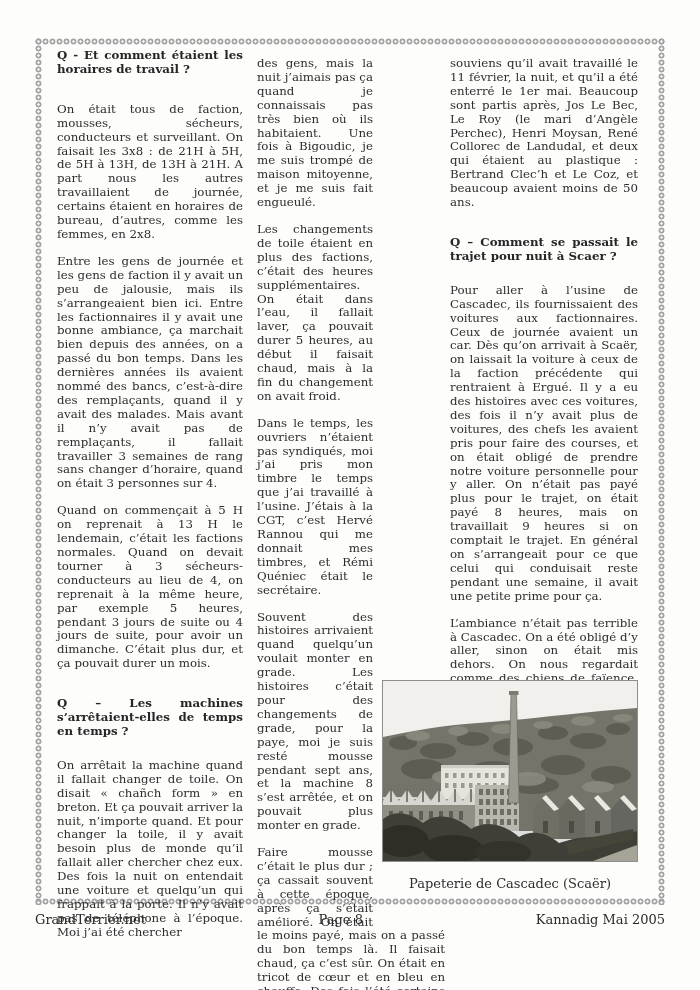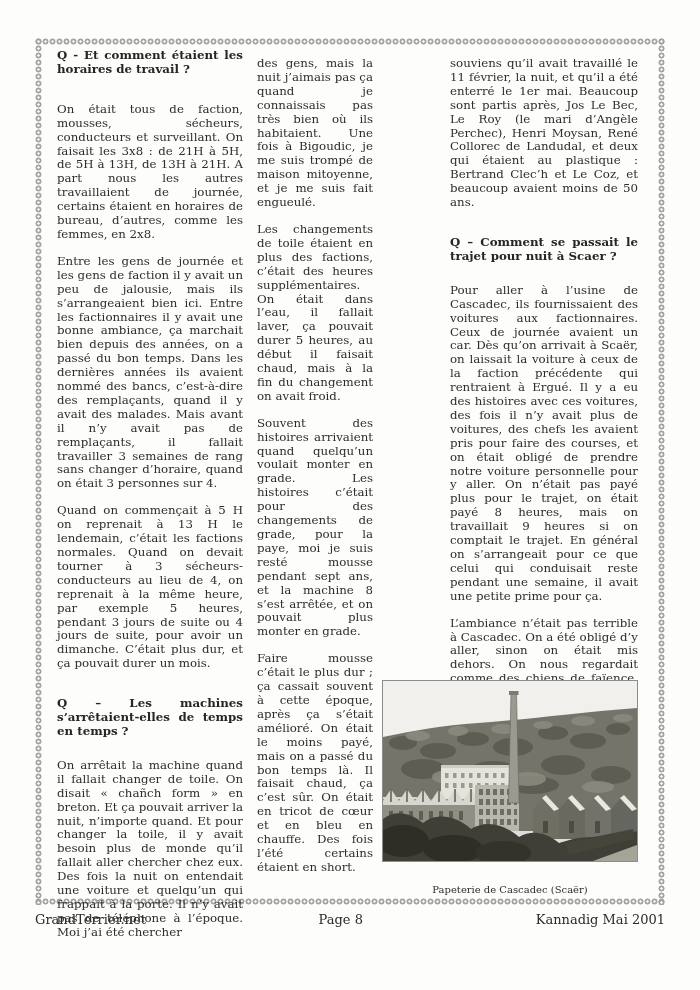--- a/index.html
+++ b/index.html
@@ -35,21 +35,21 @@
   .para{margin:8px 0 13px 0;}
   .q{font-weight:bold;color:#262626;margin:26px 0 20px 0;}
   .q.first{margin-top:0;margin-bottom:26px;}
 
   
   .wrap-spacer{float:right;width:72px;height:250px;margin-top:628px;}
 
   
   .figure{position:absolute;left:382px;top:680px;width:256px;}
   .photo{display:block;width:254px;height:180px;border:1px solid #8d8d8d;background:#ddd;}
-  .caption{font-size:10px;text-align:center;margin-top:22px;color:#2d2d2d;}
+  .caption{font-size:13px;text-align:center;margin-top:14px;color:#2d2d2d;}
 
   
   .footer{
     position:absolute;left:35px;top:912px;width:630px;
     display:flex;justify-content:space-between;align-items:flex-end;
     font-size:13px;color:#2a2a2a;
   }
 </style>
 </head>
 <body>
@@ -69,20 +69,21 @@
     <p class="para">Entre les gens de journée et les gens de faction il y avait un peu de jalousie, mais ils s’arrangeaient bien ici. Entre les factionnaires il y avait une bonne ambiance, ça marchait bien depuis des années, on a passé du bon temps. Dans les dernières années ils avaient nommé des bancs, c’est-à-dire des remplaçants, quand il y avait des malades. Mais avant il n’y avait pas de remplaçants, il fallait travailler 3 semaines de rang sans changer d’horaire, quand on était 3 personnes sur 4.</p>
     <p class="para">Quand on commençait à 5 H on reprenait à 13 H le lendemain, c’était les factions normales. Quand on devait tourner à 3 sécheurs-conducteurs au lieu de 4, on reprenait à la même heure, par exemple 5 heures, pendant 3 jours de suite ou 4 jours de suite, pour avoir un dimanche. C’était plus dur, et ça pouvait durer un mois.</p>
     <p class="q">Q – Les machines s’arrêtaient-elles de temps en temps ?</p>
     <p class="para">On arrêtait la machine quand il fallait changer de toile. On disait « chañch form » en breton. Et ça pouvait arriver la nuit, n’importe quand. Et pour changer la toile, il y avait besoin plus de monde qu’il fallait aller chercher chez eux. Des fois la nuit on entendait une voiture et quelqu’un qui frappait à la porte. Il n’y avait pas de téléphone à l’époque. Moi j’ai été chercher</p>
   </div>
 
   <div class="col" id="col-mid">
     <span class="wrap-spacer"></span>
     <p class="para">des gens, mais la nuit j’aimais pas ça quand je connaissais pas très bien où ils habitaient. Une fois à Bigoudic, je me suis trompé de maison mitoyenne, et je me suis fait engueulé.</p>
     <p class="para">Les changements de toile étaient en plus des factions, c’était des heures supplémentaires. On était dans l’eau, il fallait laver, ça pouvait durer 5 heures, au début il faisait chaud, mais à la fin du changement on avait froid.</p>
+    <p class="para">Dans le temps, les ouvriers n’étaient pas syndiqués, moi j’ai pris mon timbre le temps que j’ai travaillé à l’usine. J’étais à la CGT, c’est Hervé Rannou qui me donnait mes timbres, et Rémi Quéniec était le secrétaire.</p>
     <p class="para">Souvent des histoires arrivaient quand quelqu’un voulait monter en grade. Les histoires c’était pour des changements de grade, pour la paye, moi je suis resté mousse pendant sept ans, et la machine 8 s’est arrêtée, et on pouvait plus monter en grade.</p>
     <p class="para">Faire mousse c’était le plus dur ; ça cassait souvent à cette époque, après ça s’était amélioré. On était le moins payé, mais on a passé du bon temps là. Il faisait chaud, ça c’est sûr. On était en tricot de cœur et en bleu en chauffe. Des fois l’été certains étaient en short.</p>
 
   </div>
 
   <div class="col" id="col-right">
     <p class="para">souviens qu’il avait travaillé le 11 février, la nuit, et qu’il a été enterré le 1er mai. Beaucoup sont partis après, Jos Le Bec, Le Roy (le mari d’Angèle Perchec), Henri Moysan, René Collorec de Landudal, et deux qui étaient au plastique : Bertrand Clec’h et Le Coz, et beaucoup avaient moins de 50 ans.</p>
     <p class="q">Q – Comment se passait le trajet pour nuit à Scaer ?</p>
     <p class="para">Pour aller à l’usine de Cascadec, ils fournissaient des voitures aux factionnaires. Ceux de journée avaient un car. Dès qu’on arrivait à Scaër, on laissait la voiture à ceux de la faction précédente qui rentraient à Ergué. Il y a eu des histoires avec ces voitures, des fois il n’y avait plus de voitures, des chefs les avaient pris pour faire des courses, et on était obligé de prendre notre voiture personnelle pour y aller. On n’était pas payé plus pour le trajet, on était payé 8 heures, mais on travaillait 9 heures si on comptait le trajet. En général on s’arrangeait pour ce que celui qui conduisait reste pendant une semaine, il avait une petite prime pour ça.</p>
     <p class="para">L’ambiance n’était pas terrible à Cascadec. On a été obligé d’y aller, sinon on était mis dehors. On nous regardait comme des chiens de faïence, l’air de dire qu’on n’aurait pas du venir.</p>
@@ -211,16 +212,16 @@
 
       <path d="M182,162 L250,148 L252,158 L186,174 Z" fill="#454539"></path>
       <path d="M210,180 L254,164 L254,180 Z" fill="#a5a496"></path>
     </svg>
     <figcaption class="caption">Papeterie de Cascadec (Scaër)</figcaption>
   </figure>
 
   <div class="footer">
     <span>GrandTerrier.net</span>
     <span>Page 8</span>
-    <span>Kannadig Mai 2001</span>
+    <span>Kannadig Mai 2005</span>
   </div>
 
 </div>
 
 </body></html>

